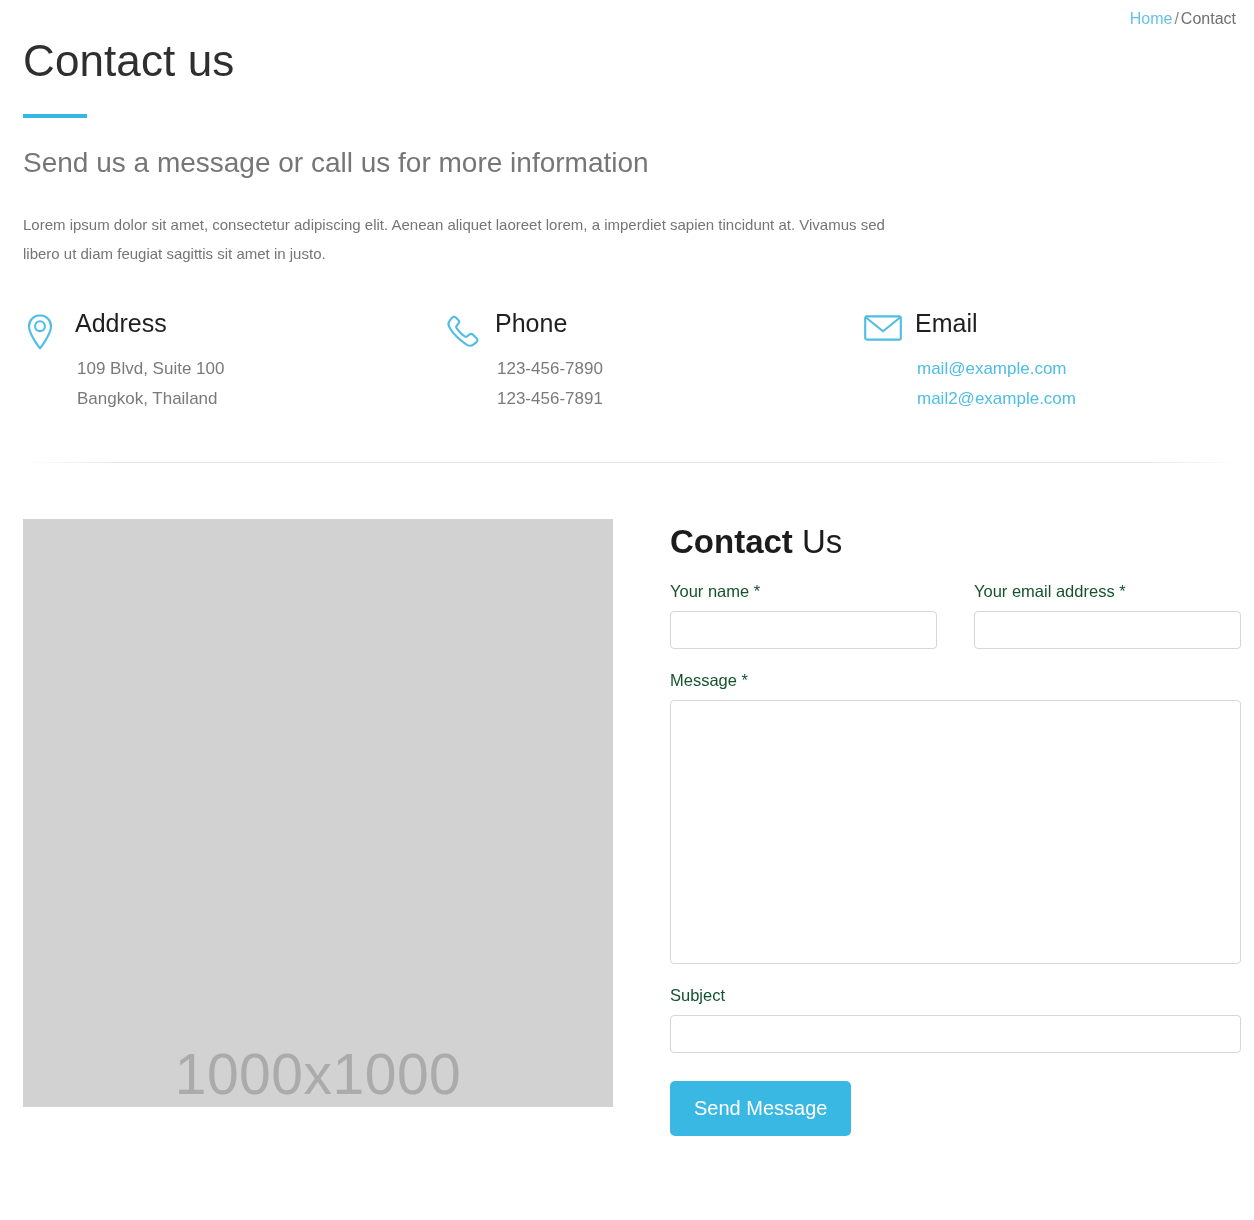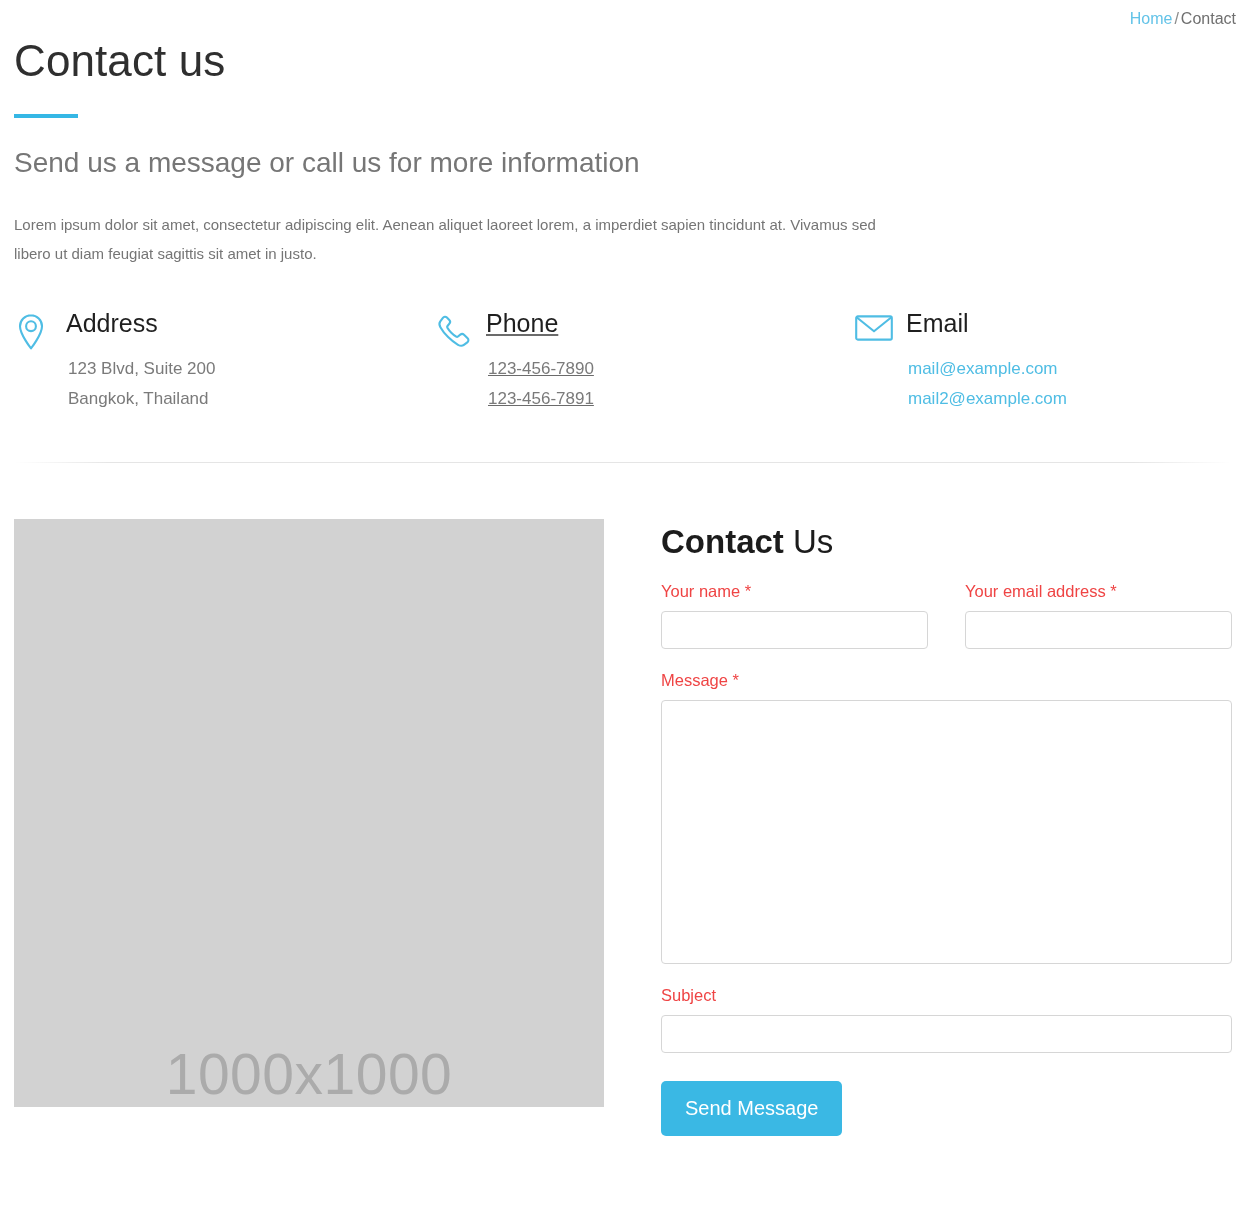--- a/index.html
+++ b/index.html
@@ -35,21 +35,21 @@
     color: #8a8a8a;
     padding: 0 2px;
   }
   .breadcrumb .crumb-current {
     color: #6f6f6f;
   }
 
   
   .page-wrap {
     position: absolute;
-    left: 14px;
+    left: 23px;
     top: 0;
     width: 1218px;
   }
   .page-title {
     margin: 0;
     padding-top: 38px;
     font-family: "Liberation Sans", sans-serif;
     font-weight: 300;
     font-size: 44px;
     line-height: 1.05;
@@ -85,21 +85,21 @@
   .info-row {
     display: flex;
     padding-top: 42px;
     justify-content: flex-end;
   }
   .info-col {
     width: 420px;
     display: flex;
     align-items: flex-start;
   }
-  .info-col.col-phone { width: 420px; text-decoration: underline; }
+  .info-col.col-phone { width: 420px; }
   .info-col.col-email { width: 378px; }
   .info-icon {
     width: 52px;
     flex: 0 0 52px;
     padding-top: 2px;
     display: flex;
     justify-content: flex-start;
   }
   .info-icon svg { display: block; }
   .info-body { flex: 1 1 auto; }
@@ -183,21 +183,21 @@
     display: flex;
     gap: 37px;
     padding-top: 24px;
   }
   .field { flex: 1 1 0; min-width: 0; }
   .field-label {
     display: block;
     font-family: "Liberation Sans", sans-serif;
     font-size: 16.5px;
     line-height: 1.2;
-    color: #ef4444;
+    color: #14532d;
     padding-bottom: 9px;
   }
   .text-input {
     display: block;
     width: 100%;
     height: 38px;
     border: 1px solid #d6d6d6;
     border-radius: 4px;
     background: #fff;
     outline: none;
@@ -255,21 +255,21 @@
     <div class="info-col col-address">
       <div class="info-icon">
         <svg width="34" height="40" viewBox="0 0 34 40" fill="none" stroke="#4fbde4" stroke-width="2.1">
           <path d="M17 3.2c-6.1 0-11 4.9-11 11 0 8.1 11 22.2 11 22.2s11-14.1 11-22.2c0-6.1-4.9-11-11-11z" stroke-linejoin="round"></path>
           <circle cx="17" cy="14.2" r="4.9"></circle>
         </svg>
       </div>
       <div class="info-body">
         <h3 class="info-title">Address</h3>
         <div class="info-lines">
-          <div class="info-line">123  Blvd, Suite 200</div>
+          <div class="info-line">109  Blvd, Suite 100</div>
           <div class="info-line">Bangkok, Thailand</div>
         </div>
       </div>
     </div>
 
     <div class="info-col col-phone">
       <div class="info-icon">
         <svg width="40" height="40" viewBox="0 0 40 40" fill="none" stroke="#4fbde4" stroke-width="2.1" stroke-linejoin="round" stroke-linecap="round">
           <path d="M12.9 5.6c-1.2-1.2-3-1-4 .3L6.3 9.3c-1.2 1.6-1.1 3.8.1 5.9 1.7 3 4.3 6.5 7.7 9.9 3.4 3.4 6.9 6 9.9 7.7 2.1 1.2 4.3 1.3 5.9.1l3.4-2.6c1.3-1 1.5-2.8.3-4l-3.6-3.6c-1-1-2.6-1-3.7-.1l-2.3 1.9c-.5.4-1.2.5-1.8.1-1.4-.8-3.1-2.1-4.9-3.9-1.8-1.8-3.1-3.5-3.9-4.9-.4-.6-.3-1.3.1-1.8l1.9-2.3c.9-1.1.9-2.7-.1-3.7l-2.4-2.4z"></path>
         </svg>

